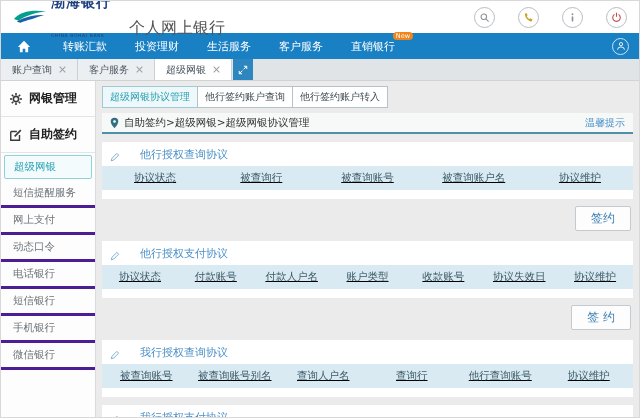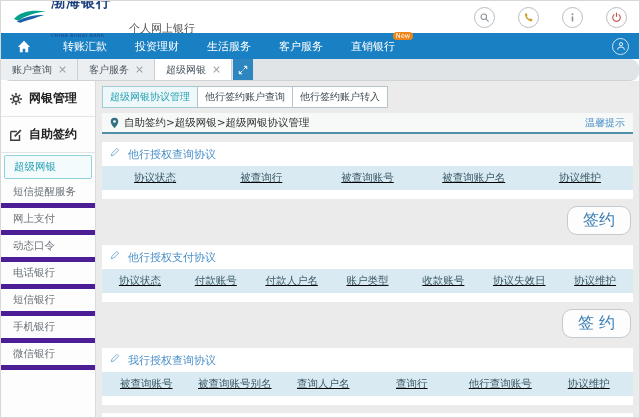--- a/index.html
+++ b/index.html
@@ -5,62 +5,62 @@
   * { margin:0; padding:0; box-sizing:border-box; }
   body { font-family:"DejaVu Sans","Liberation Sans",sans-serif; }
   .app { width:640px; height:418px; background:#fff; overflow:hidden; position:relative; border:1px solid #d8d8d8; }
 
   
   .header { height:32px; display:flex; align-items:center; padding:0 12px; background:#fff; }
   .logo { display:flex; align-items:center; gap:4px; }
   .bank-names { display:flex; flex-direction:column; line-height:1;gap:24px; }
   .bank-cn { font-size:14px; font-weight:bold; color:#1c3f7e; letter-spacing:1px; }
   .bank-en { font-size:4.5px; color:#1c3f7e; letter-spacing:.6px; margin-top:1px; }
-  .portal-title { font-size:11px; color:#555; margin-left:18px;margin-top:23px; }
+  .portal-title { font-size:16px; color:#555; margin-left:18px;margin-top:23px; }
   .header-icons { margin-left:auto; display:flex; gap:23px; align-items:center; }
   .hicon { width:21px; height:21px; border:1px solid #b9bdc1; border-radius:50%; display:flex; align-items:center; justify-content:center; cursor:pointer; background:#fff; }
 
   
   .nav { height:26px; background:#1a80c4; display:flex; align-items:center; color:#fff; font-size:11px; }
   .nav-home { padding:0 18px 0 16px; display:flex; align-items:center; cursor:pointer; }
   .nav-item { padding:0 14px; position:relative; cursor:pointer; white-space:nowrap; }
   .nav-badge { position:absolute; top:-7px; right:-4px; background:#f08519; color:#fff; font-size:6.5px; border-radius:7px; padding:1px 3px; line-height:1; }
   .nav-user { margin-left:auto; margin-right:10px; width:17px; height:17px; border:1px solid #cfe2f0; border-radius:50%; display:flex; align-items:center; justify-content:center; cursor:pointer; }
 
   
-  .tabrow { height:22px; background:#e0e4e7; display:flex; align-items:stretch; border-bottom:1px solid #cfd3d6;border-radius:9px; }
+  .tabrow { height:22px; background:#e0e4e7; display:flex; align-items:stretch; border-bottom:1px solid #cfd3d6; }
   .wtab { display:flex; align-items:center; gap:7px; padding:0 11px; font-size:10px; color:#4a5560; border-right:1px solid #cbd0d3; background:#eceff1; cursor:pointer; white-space:nowrap; }
   .wtab.active { background:#fff; }
   .expand-btn { width:20px; background:#2e86c1; display:flex; align-items:center; justify-content:center; margin-left:1px; cursor:pointer; }
 
   
   .body-row { display:flex; height:338px; }
   .sidebar { width:95px; background:#fdfdfd; border-right:1px solid #d9dcde; overflow:hidden; }
   .side-group { display:flex; align-items:center; gap:6px; padding:0 8px; height:36px; font-size:12px; font-weight:bold; color:#222; border-bottom:1px solid #e2e4e6; cursor:pointer; }
-  .side-item { display:flex; align-items:center; height:27px; padding:0 12px; font-size:10.5px; color:#6b7379; border-bottom:5px solid #4c1d95; cursor:pointer; white-space:nowrap; }
+  .side-item { display:flex; align-items:center; height:27px; padding:0 12px; font-size:10.5px; color:#6b7379; border-bottom:3px solid #4c1d95; cursor:pointer; white-space:nowrap; }
   .side-item.active { margin:2px 3px; border:1px solid #8fd2da; border-radius:2px; background:#f3fbfc; color:#2aa3b5; height:24px; padding:0 9px; }
 
   
   .main { flex:1; background:#ebebeb; padding:4px 6px 0 6px; overflow:hidden; }
   .ctabs { display:flex; margin:1px 0 5px 0; }
   .ctab { border:1px solid #b4c3ca; background:#fff; color:#3e4a52; font-size:10px; padding:3px 7px; cursor:pointer; white-space:nowrap; }
   .ctab + .ctab { margin-left:-1px; }
   .ctab.active { background:#eef7f9; color:#2aa3b5; border-color:#9fcbd4; }
   .breadcrumb-bar { background:#f7f8f8; border-bottom:2px solid #4e90a8; height:21px; display:flex; align-items:center; padding:0 8px; }
   .breadcrumb { font-size:10.5px; color:#333; margin-left:5px; }
   .tips-link { margin-left:auto; font-size:10px; color:#4a90c8; cursor:pointer; }
 
   .section { margin-top:8px; }
   .sec-card { background:#fff; }
-  .sec-title { display:flex; align-items:flex-start; gap:8px; padding:5px 8px 4px 8px; color:#4a90c8; font-size:11px; background:#fff;font-family:Liberation Mono, monospace; }
+  .sec-title { display:flex; align-items:flex-end; gap:20px; padding:5px 8px 4px 8px; color:#4a90c8; font-size:11px; background:#fff;font-family:Liberation Mono, monospace; }
   .thead { display:flex; background:#d9eaf2; padding:5px 0;text-decoration:underline; }
   .th { flex:1; text-align:center; font-size:10.5px; color:#3c5a68; white-space:nowrap; overflow:hidden; }
   .empty-row { height:9px; background:#fff; }
   .btn-row { display:flex; justify-content:flex-end; padding:7px 2px 2px 2px; background:#ebebeb; }
-  .sign-btn { background:#fdfdfd; border:1px solid #c3cad0; border-radius:10px; color:#3c7fb5; font-size:16px; padding:3px 15px; cursor:pointer; font-family:inherit; }
+  .sign-btn { background:#fdfdfd; border:1px solid #c3cad0; border-radius:2px; color:#3c7fb5; font-size:12px; padding:3px 15px; cursor:pointer; font-family:inherit; }
 
   svg { display:block; }
 </style>
 </head>
 <body>
 
 <div class="app">
 
   <div class="header">
     <div class="logo">

